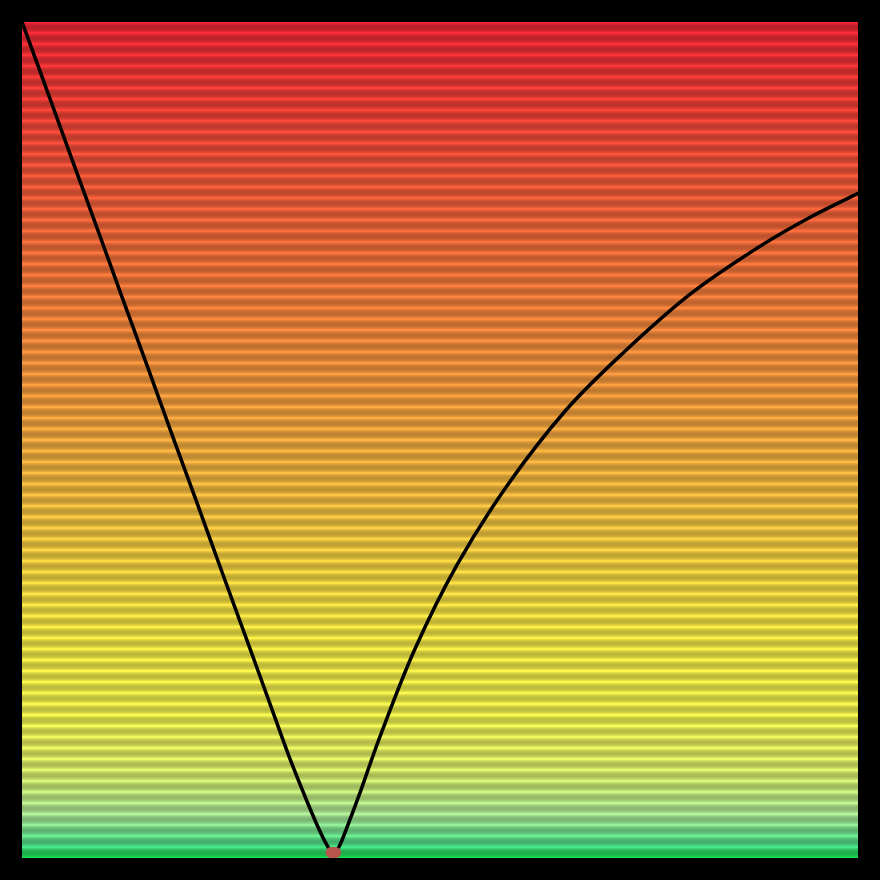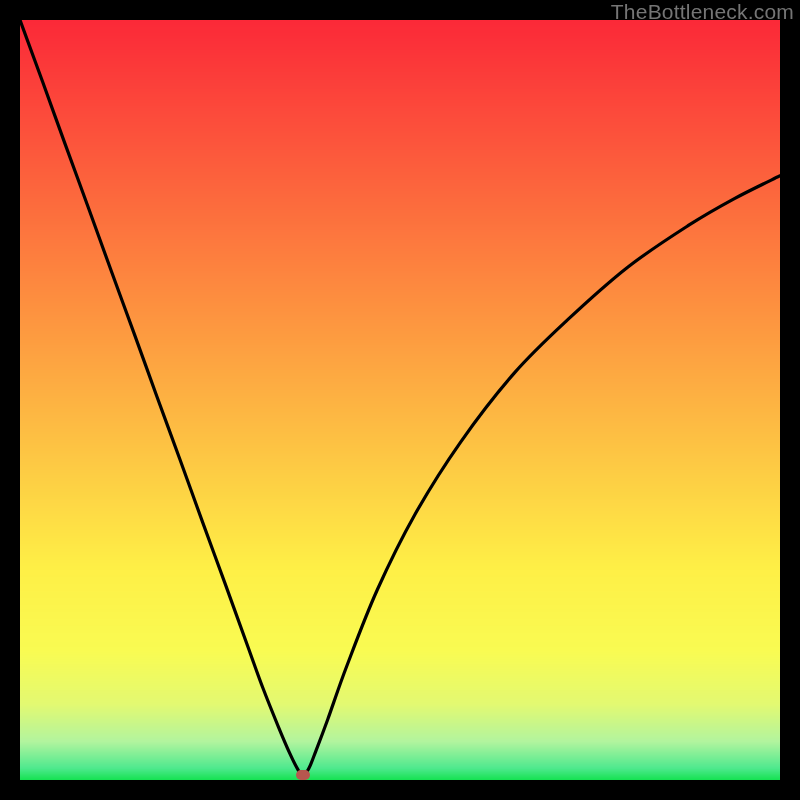--- a/index.html
+++ b/index.html
@@ -51,21 +51,20 @@
     font-size: 21px;
     font-weight: 500;
     letter-spacing: 0.2px;
     text-align: right;
   }
 </style>
 </head>
 <body>
 
 <div class="frame">
-  <div class="watermark">TheBottleneck.com</div>
   <div class="plot" id="plot">
       <div class="band" style="top: 0px; height: 1px; background: rgb(251, 41, 56);"></div>
       <div class="band" style="top: 1px; height: 1px; background: rgb(251, 41, 56);"></div>
       <div class="band" style="top: 2px; height: 1px; background: rgb(251, 42, 56);"></div>
       <div class="band" style="top: 3px; height: 1px; background: rgb(251, 42, 56);"></div>
       <div class="band" style="top: 4px; height: 1px; background: rgb(251, 42, 56);"></div>
       <div class="band" style="top: 5px; height: 1px; background: rgb(251, 43, 56);"></div>
       <div class="band" style="top: 6px; height: 1px; background: rgb(251, 43, 56);"></div>
       <div class="band" style="top: 7px; height: 1px; background: rgb(251, 44, 56);"></div>
       <div class="band" style="top: 8px; height: 1px; background: rgb(251, 44, 56);"></div>

